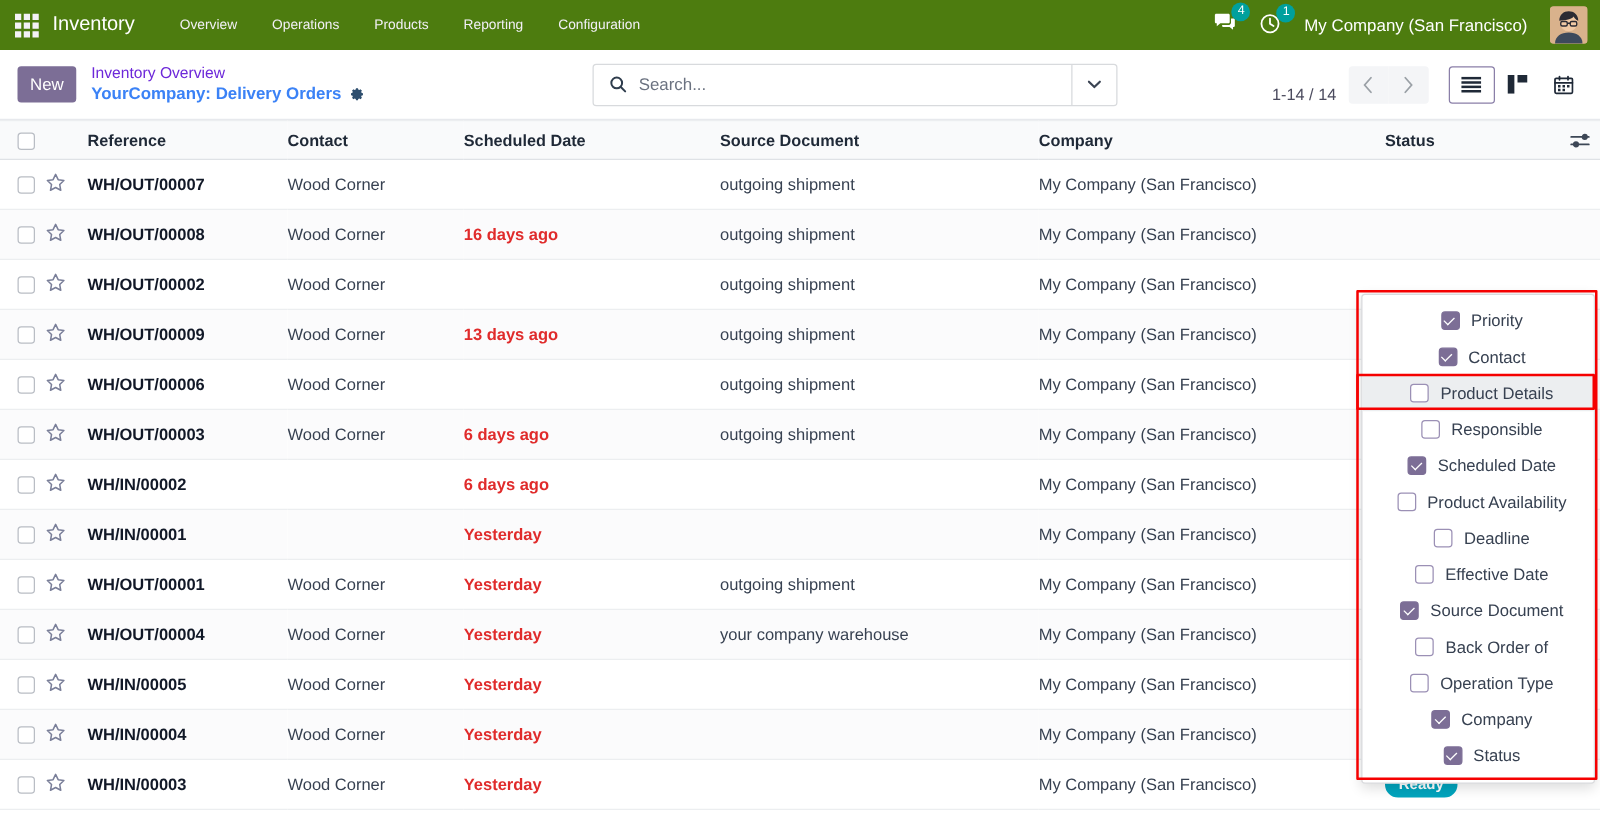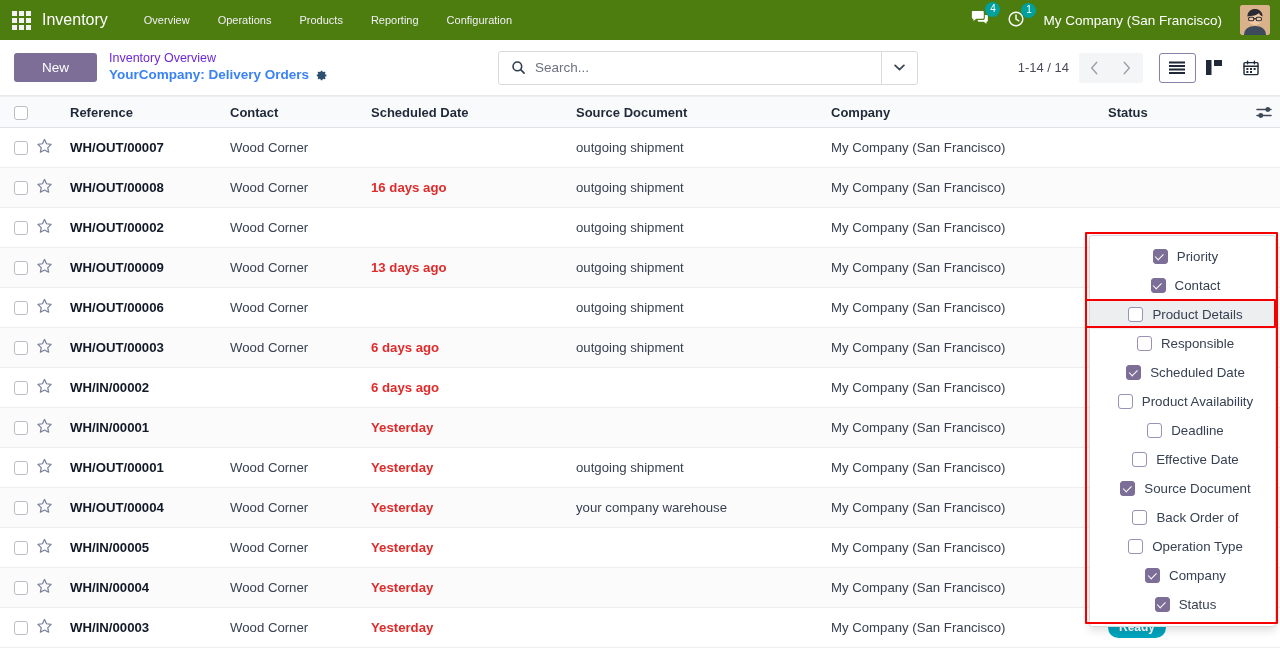--- a/index.html
+++ b/index.html
@@ -89,21 +89,21 @@
     align-items: center;
     padding: 0 10px 0 14px;
     border-bottom: 1px solid #e7e9ed;
     position: relative;
   }
   .btn-new {
     background: #7C6E96;
     color: #fff;
     border: none;
     border-radius: 3px;
-    padding: 7px 28px;
+    padding: 7px 10px;
     font-size: 13.5px;
     cursor: pointer;
     margin-right: 12px;
   }
   .breadcrumb-block { display: flex; flex-direction: column; line-height: 1.25; }
   .bc-parent {
     color: #6d28d9;
     font-size: 12.5px;
     font-weight: normal;
     cursor: pointer;
@@ -139,21 +139,21 @@
     background: transparent;
   }
   .searchbox input::placeholder { color: #6b7280; }
   .search-toggle {
     width: 36px; height: 100%;
     border-left: 1px solid #d8dadd;
     display: flex; align-items: center; justify-content: center;
     cursor: pointer;
   }
 
-  .cp-right { display: flex; align-items: center; gap: 10px; margin-left: auto; }
+  .cp-right { display: flex; align-items: flex-end; gap: 10px; margin-left: auto; }
   .pager-text { font-size: 13px; color: #4b4b5e; white-space: nowrap; }
   .pager-btns { display: flex; }
   .pg-btn {
     width: 32px; height: 30px;
     background: #f4f5f7;
     border: none;
     color: #9aa0a6;
     cursor: pointer;
     display:flex; align-items:center; justify-content:center;
   }

